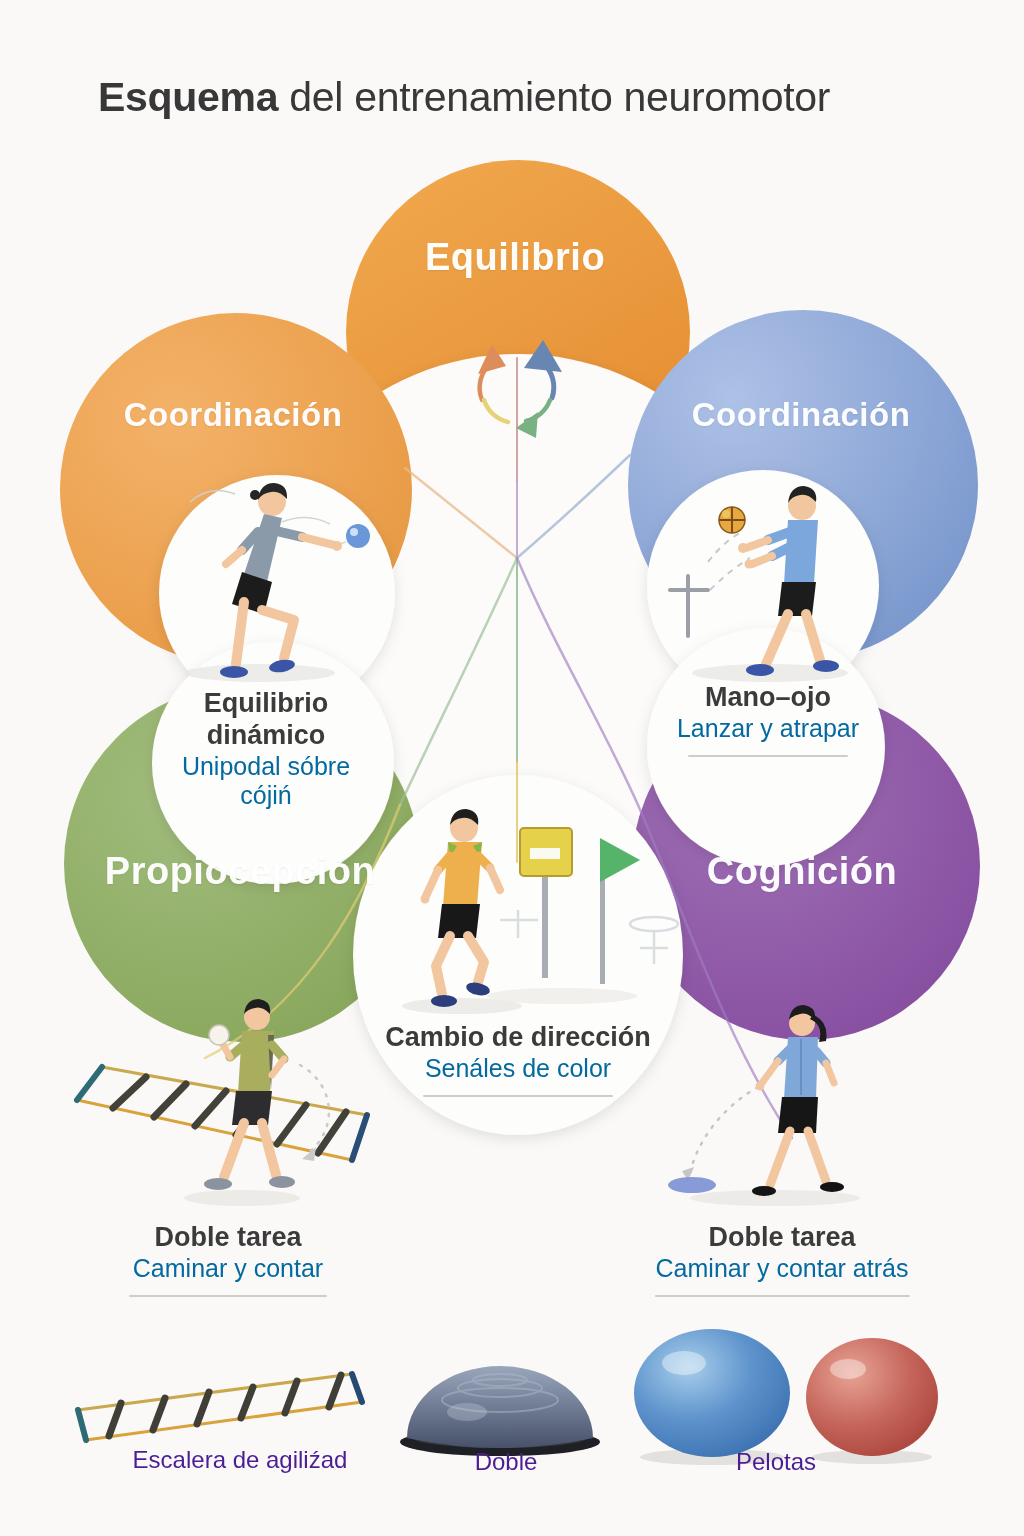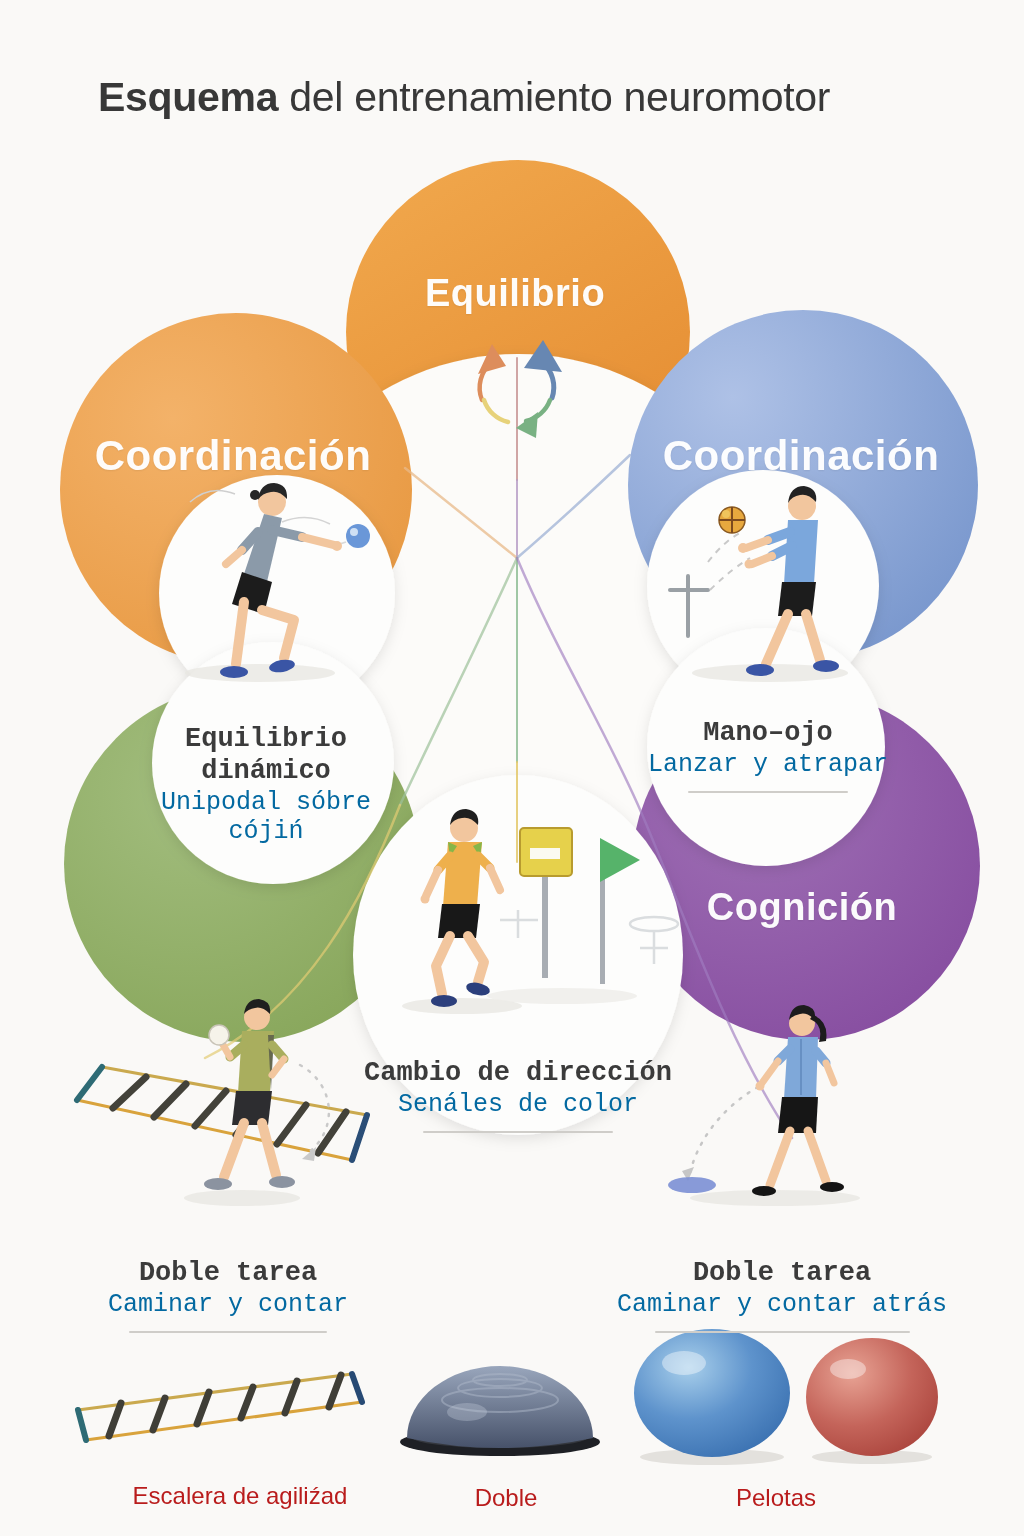--- a/index.html
+++ b/index.html
@@ -5,41 +5,41 @@
   html,body{margin:0;padding:0;}
   body{
     width:1024px;height:1536px;
     background:#faf9f7;
     font-family:"Liberation Sans", sans-serif;
     position:relative;
     overflow:hidden;
   }
   #stage{position:absolute;inset:0;width:1024px;height:1080px;}
   #art{position:absolute;left:0;top:0;}
-  .txt{position:absolute;transform:translateX(-50%);text-align:center;white-space:nowrap;margin-top:36px;}
+  .txt{position:absolute;transform:translateX(-50%);text-align:center;white-space:nowrap;}
   .title{
     left:98px;top:74px;transform:none;text-align:left;white-space:nowrap;
     font-size:41px;color:#383838;letter-spacing:-0.3px;position:absolute;
   }
   .title .em{font-weight:bold;}
   .petal-label{
     color:rgba(255,255,255,0.97);
     font-weight:600;
     text-shadow:0 1px 2px rgba(0,0,0,0.07);
     letter-spacing:0.5px;
   }
   .pl-top{font-size:38px;}
-  .pl-mid{font-size:42px;}
-  .callout{white-space:normal;line-height:1.18;font-family:Liberation Mono, monospace;}
+  .pl-mid{font-size:33px;}
+  .callout{white-space:normal;line-height:1.18;}
   .callout .c-title{font-weight:bold;color:#3b3b3b;}
   .callout .c-sub{color:#0369a1;}
   .c-big .c-title{font-size:27px;}
   .c-big .c-sub{font-size:25px;}
   .divider{height:2px;background:#cfcdc9;border-radius:1px;margin:12px auto 0 auto;}
-  .equip-label{font-size:24px;color:#b91c1c;}
+  .equip-label{font-size:24px;color:#4c1d95;}
 </style>
 </head>
 <body>
 
 <div id="stage">
 
 <svg id="art" width="1024" height="1536" viewBox="0 0 1024 1536" xmlns="http://www.w3.org/2000/svg">
   <defs>
     <linearGradient id="gOrangeTop" x1="0" y1="0" x2="0.6" y2="1">
       <stop offset="0" stop-color="#f1a94e"></stop>
@@ -286,20 +286,21 @@
   </g>
 </svg>
 
 <div class="title">
   <span class="em">Esquema</span><span> del entrenamiento neuromotor</span>
 </div>
 
 <div class="txt petal-label pl-top" style="left:515px;top:236px;">Equilibrio</div>
 <div class="txt petal-label pl-mid" style="left:233px;top:396px;">Coordinación</div>
 <div class="txt petal-label pl-mid" style="left:801px;top:396px;">Coordinación</div>
+<div class="txt petal-label pl-top" style="left:240px;top:850px;">Propiocepción</div>
 <div class="txt petal-label pl-top" style="left:802px;top:850px;text-align:right;">Cognición</div>
 
 <div class="txt callout c-big" style="left:266px;top:688px;width:215px;">
   <div class="c-title">Equilibrio dinámico</div>
   <div class="c-sub">Unipodal sóbre cójiń</div>
 </div>
 
 <div class="txt callout c-big" style="left:768px;top:682px;width:260px;">
   <div class="c-title">Mano–ojo</div>
   <div class="c-sub">Lanzar y atrapar</div>

